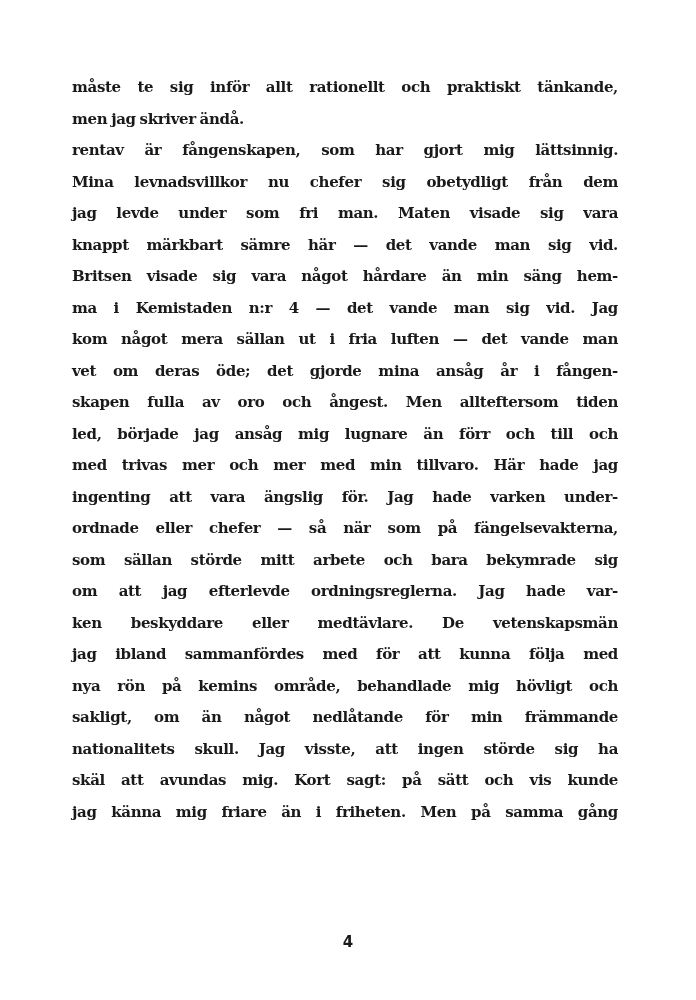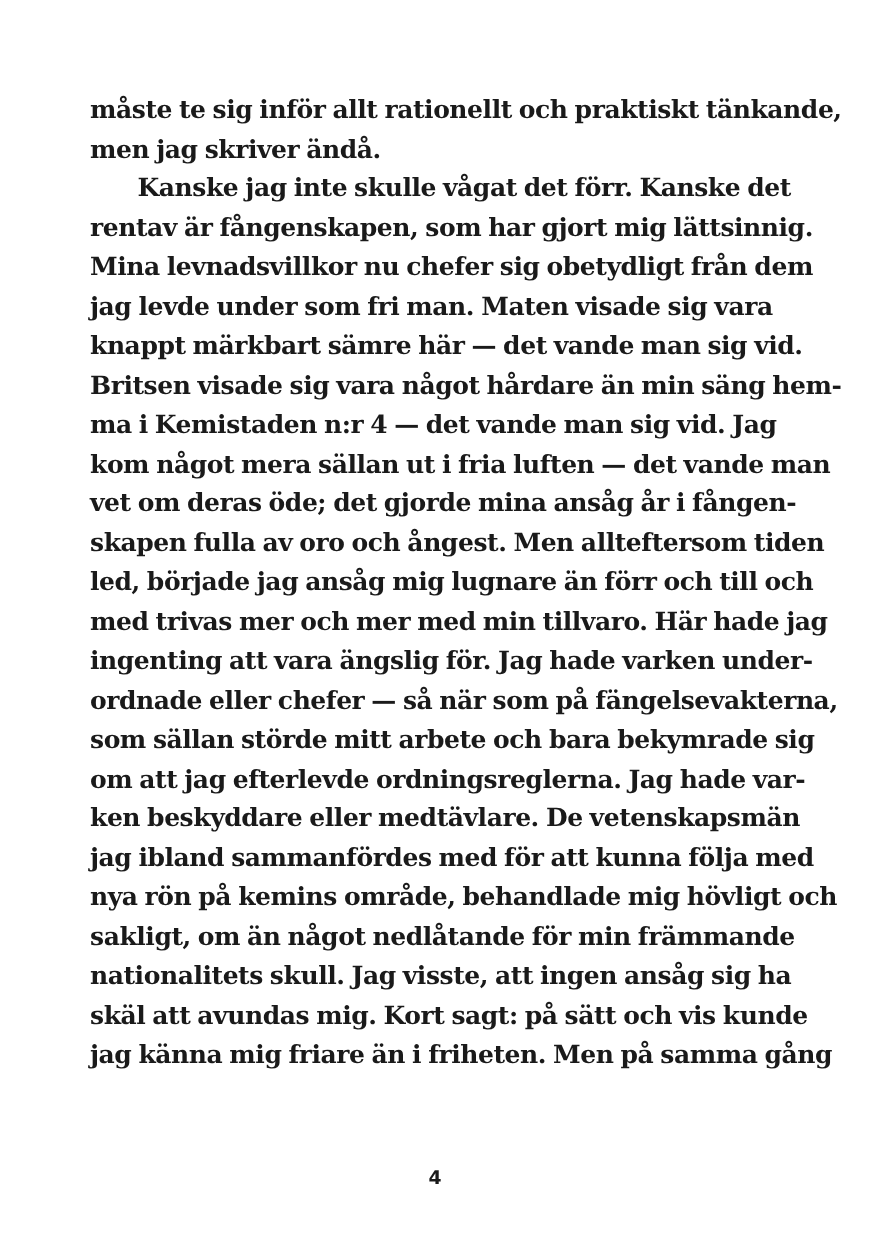--- a/index.html
+++ b/index.html
@@ -18,21 +18,21 @@
     .page {
       position: absolute;
       left: 72px;
       top: 72px;
       width: 546px;
     }
     .line {
       display: block;
       height: 31.5px;
       line-height: 31.5px;
-      font-size: 20px;
+      font-size: 15px;
       font-weight: bold;
       white-space: nowrap;
       text-align: justify;
       text-align-last: justify;
       letter-spacing: -0.35px;
       word-spacing: -1px;
     }
     .line.last {
       text-align-last: left;
     }
@@ -50,38 +50,37 @@
       font-size: 15px;
       color: #1a1a1a;
     }
   </style>
 </head>
 <body>
 
 <div class="page">
   <span class="line">måste te sig inför allt rationellt och praktiskt tänkande,</span>
   <span class="line last">men jag skriver ändå.</span>
-  <span class="line indent">Kanske jag inte skulle vågat det förr. Kanske det</span>
   <span class="line">rentav är fångenskapen, som har gjort mig lättsinnig.</span>
   <span class="line">Mina levnadsvillkor nu chefer sig obetydligt från dem</span>
   <span class="line">jag levde under som fri man. Maten visade sig vara</span>
   <span class="line">knappt märkbart sämre här — det vande man sig vid.</span>
   <span class="line">Britsen visade sig vara något hårdare än min säng hem-</span>
   <span class="line">ma i Kemistaden n:r 4 — det vande man sig vid. Jag</span>
   <span class="line">kom något mera sällan ut i fria luften — det vande man</span>
   <span class="line">vet om deras öde; det gjorde mina ansåg år i fången-</span>
   <span class="line">skapen fulla av oro och ångest. Men allteftersom tiden</span>
   <span class="line">led, började jag ansåg mig lugnare än förr och till och</span>
   <span class="line">med trivas mer och mer med min tillvaro. Här hade jag</span>
   <span class="line">ingenting att vara ängslig för. Jag hade varken under-</span>
   <span class="line">ordnade eller chefer — så när som på fängelsevakterna,</span>
   <span class="line">som sällan störde mitt arbete och bara bekymrade sig</span>
   <span class="line">om att jag efterlevde ordningsreglerna. Jag hade var-</span>
   <span class="line">ken beskyddare eller medtävlare. De vetenskapsmän</span>
   <span class="line">jag ibland sammanfördes med för att kunna följa med</span>
   <span class="line">nya rön på kemins område, behandlade mig hövligt och</span>
   <span class="line">sakligt, om än något nedlåtande för min främmande</span>
-  <span class="line">nationalitets skull. Jag visste, att ingen ansåg sig ha</span>
+  <span class="line">nationalitets skull. Jag visste, att ingen störde sig ha</span>
   <span class="line">skäl att avundas mig. Kort sagt: på sätt och vis kunde</span>
   <span class="line">jag känna mig friare än i friheten. Men på samma gång</span>
 </div>
 
 <div class="page-number">4</div>
 
 </body></html>

